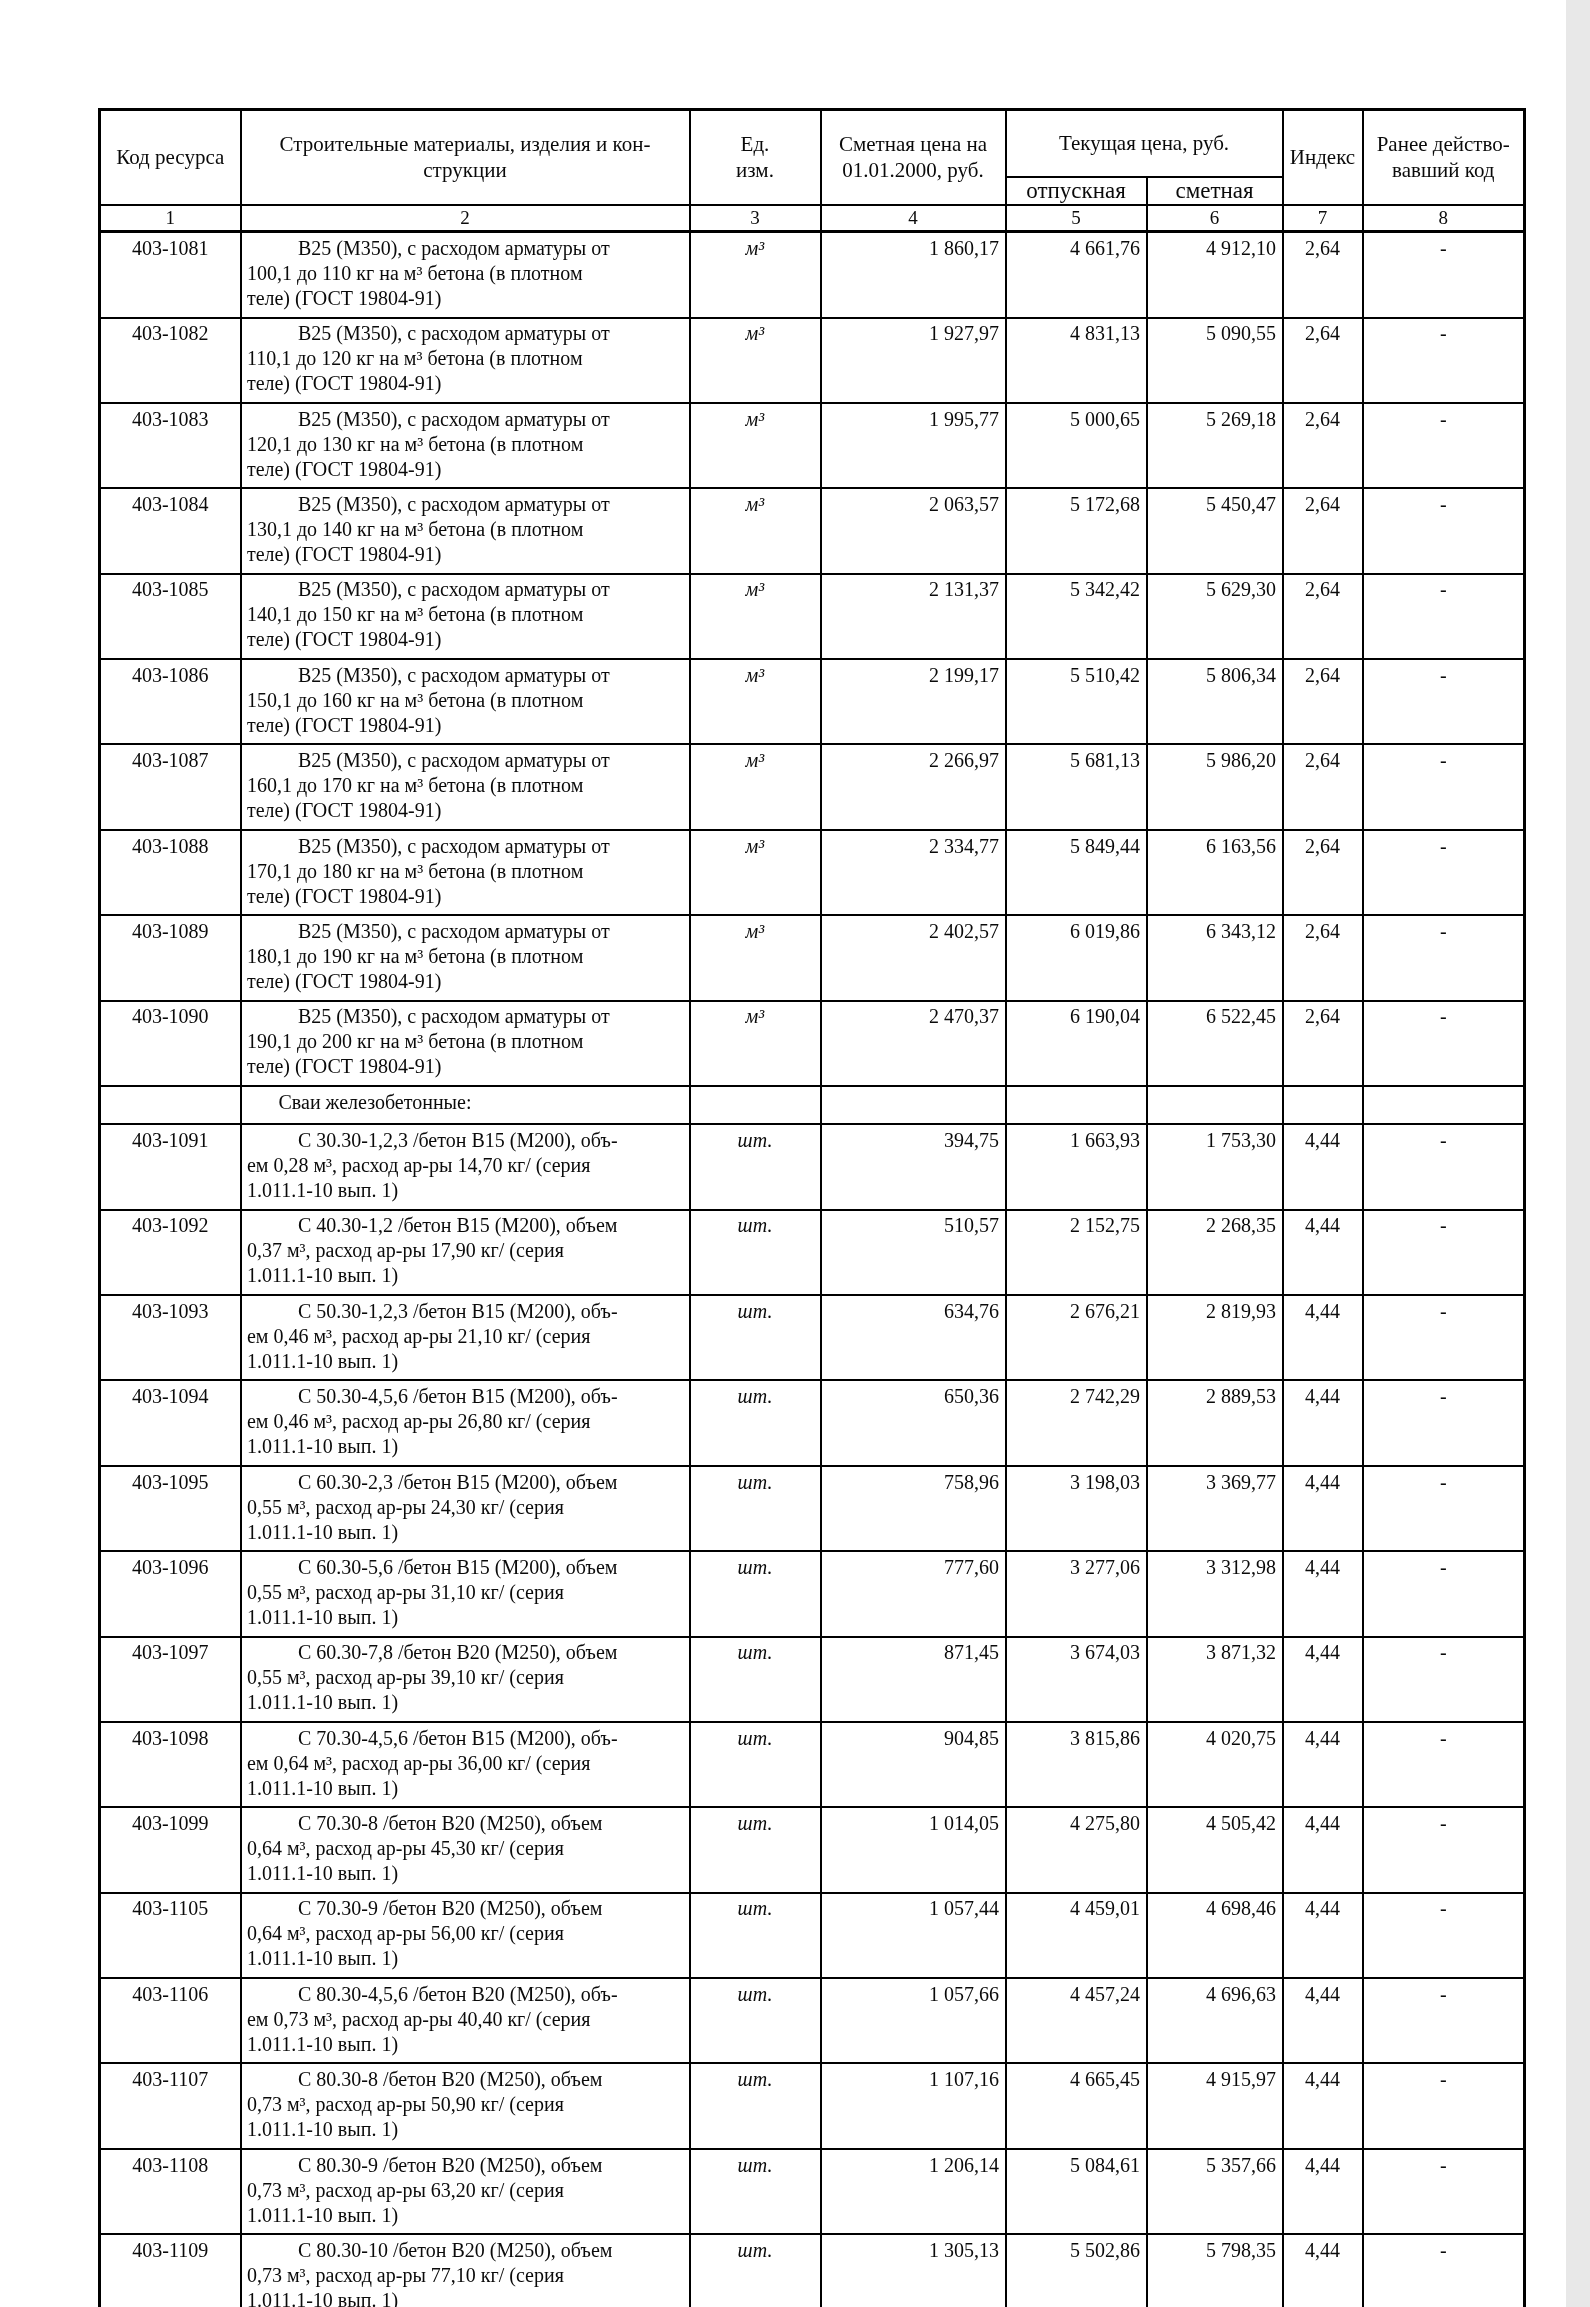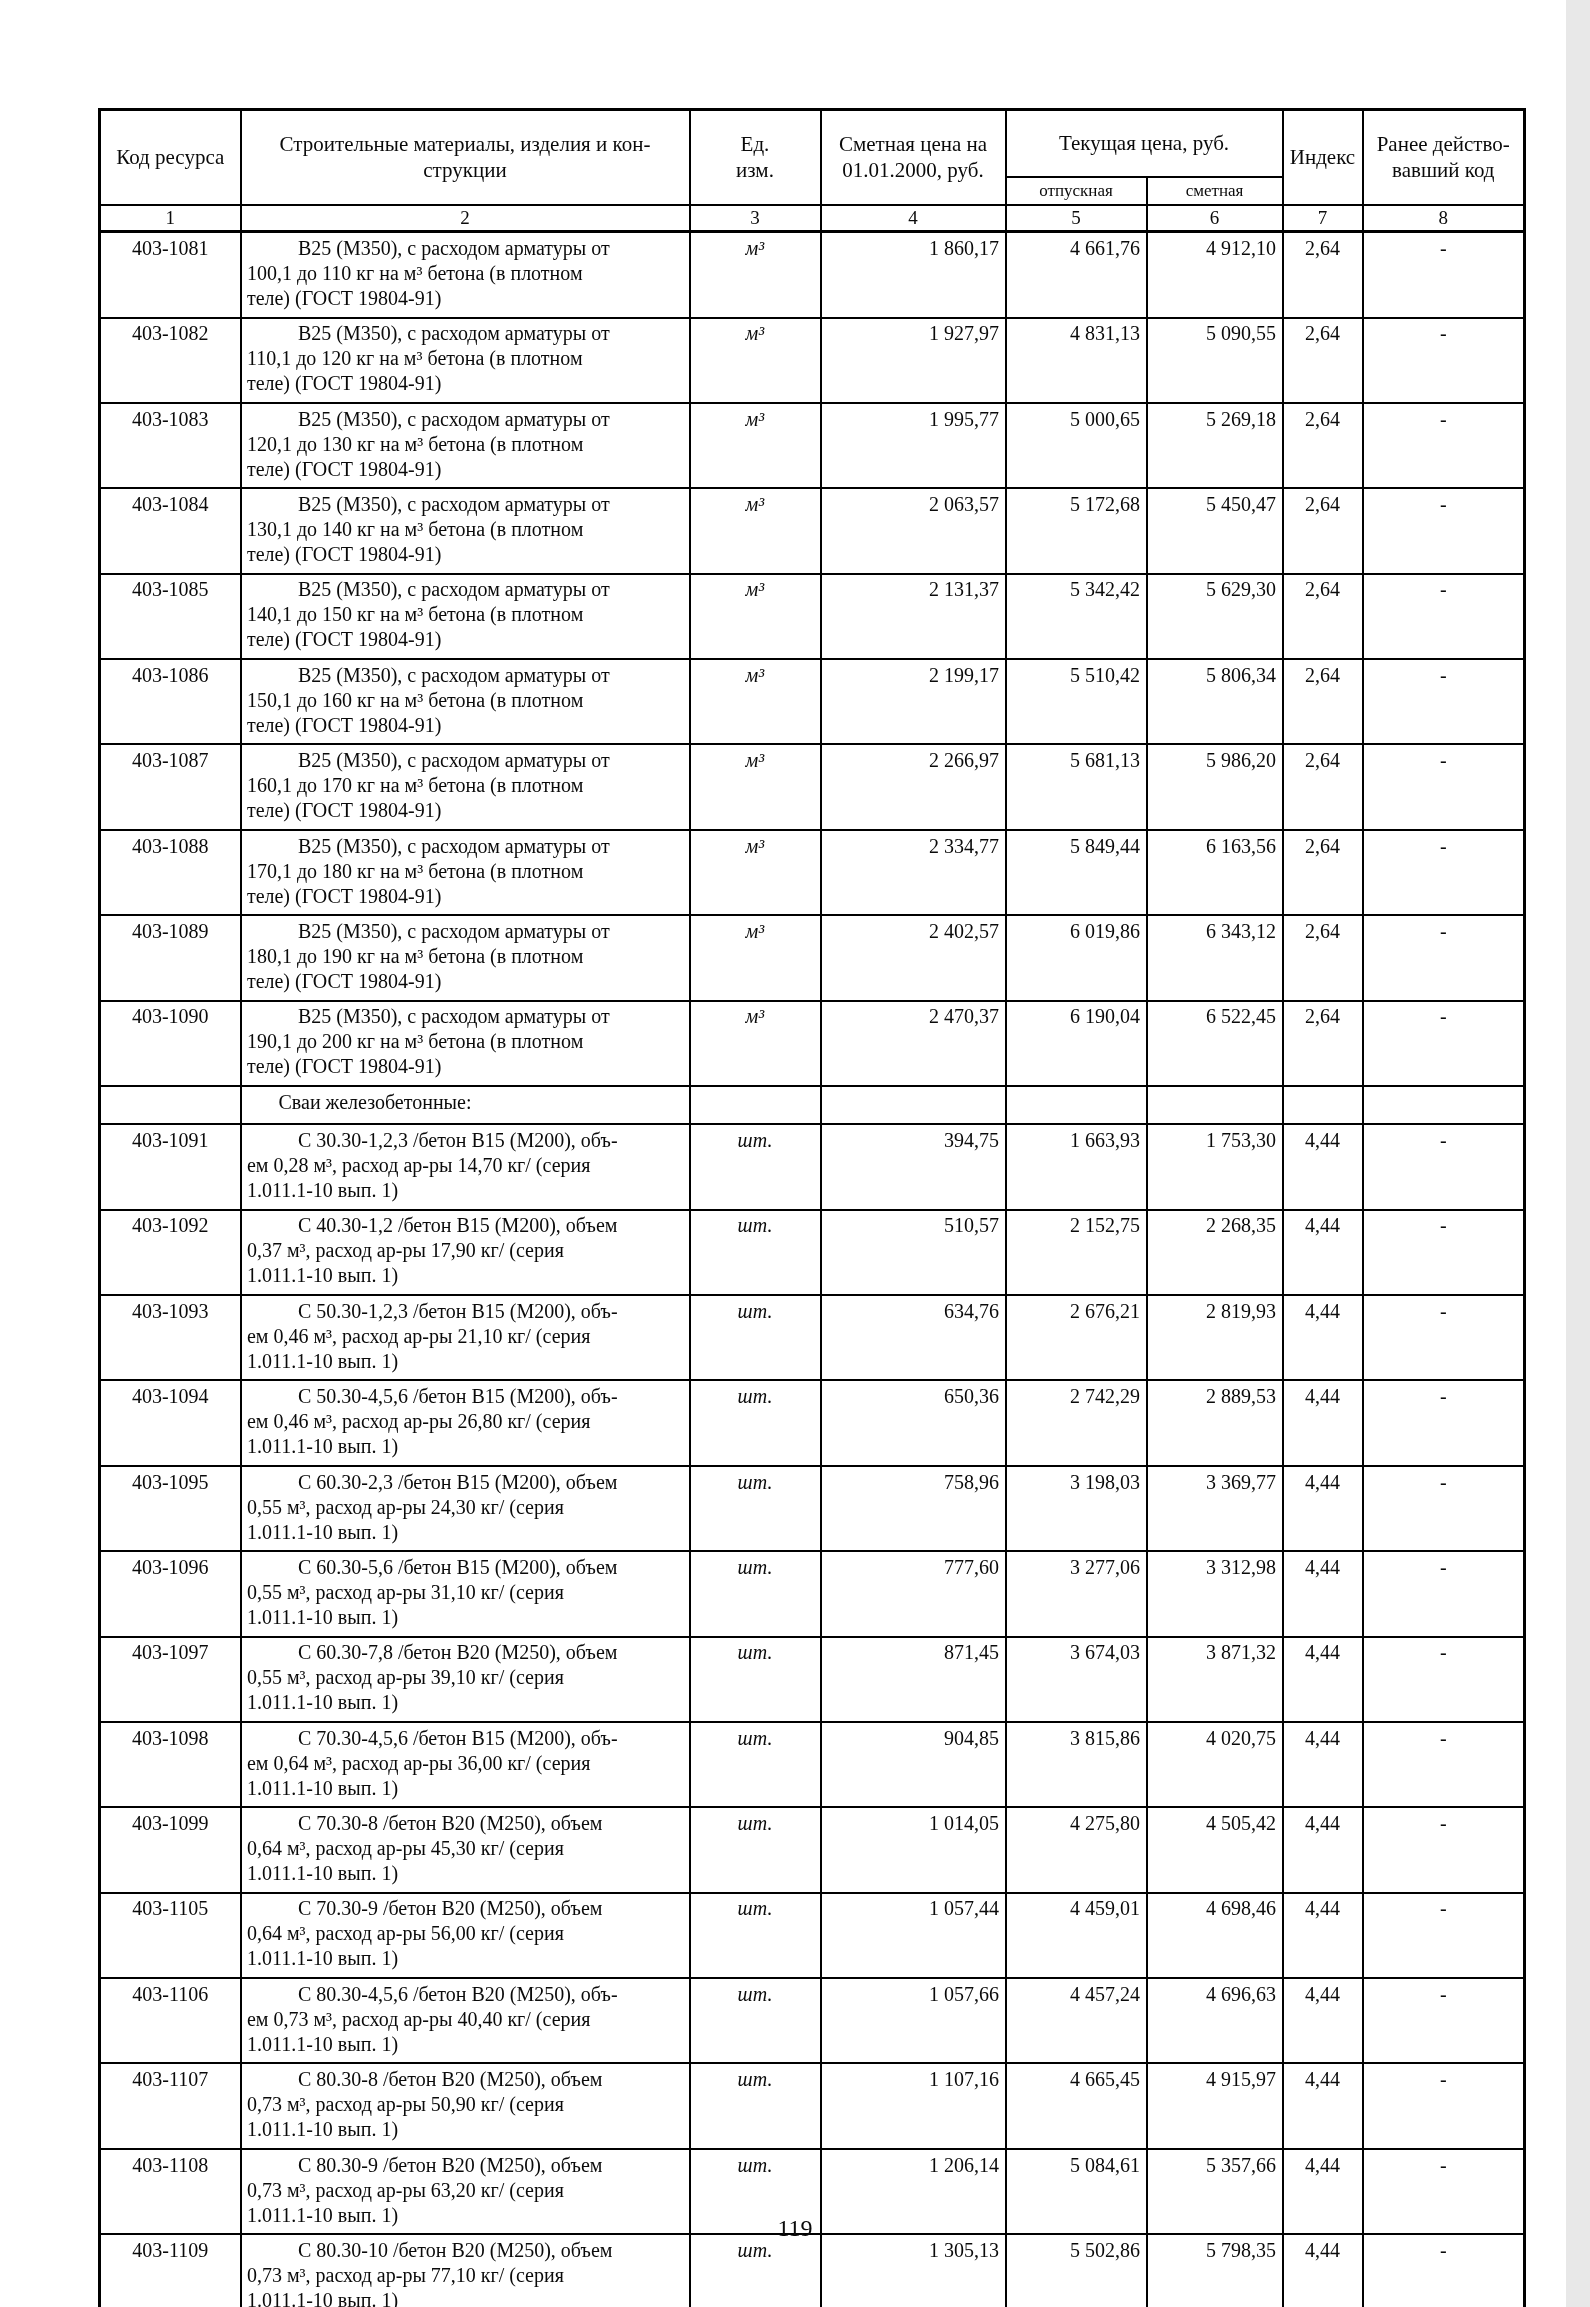--- a/index.html
+++ b/index.html
@@ -28,21 +28,21 @@
   
   tr.hdr th{
     text-align:center;vertical-align:middle;
     font-size:21px;line-height:25.6px;
     white-space:pre-line;
     height:62px;
     padding:1.3px 2.7px;
   }
   tr.hdr2 th{
     text-align:center;vertical-align:middle;
-    font-size:17px;line-height:24px;
+    font-size:23px;line-height:24px;
     border-top:2px solid #000;
     padding:1.3px 2.7px;
   }
   th.group-top{border-bottom:2px solid #000;margin-left:11px;}
   tr.nums td{
     text-align:center;vertical-align:middle;
     font-size:19px;line-height:20px;
     height:24px;padding:0 2.7px;
     border-bottom:3.4px solid #000;
   }
@@ -412,16 +412,15 @@
           <td class="c-unit">шт.</td>
           <td class="c-price">1 305,13</td>
           <td class="c-price">5 502,86</td>
           <td class="c-price">5 798,35</td>
           <td class="c-index">4,44</td>
           <td class="c-old">-</td>
         </tr>
       </tbody>
   </table>
 
-  <div class="page-number">119</div>
 
 </div>
 
 
 </body></html>

